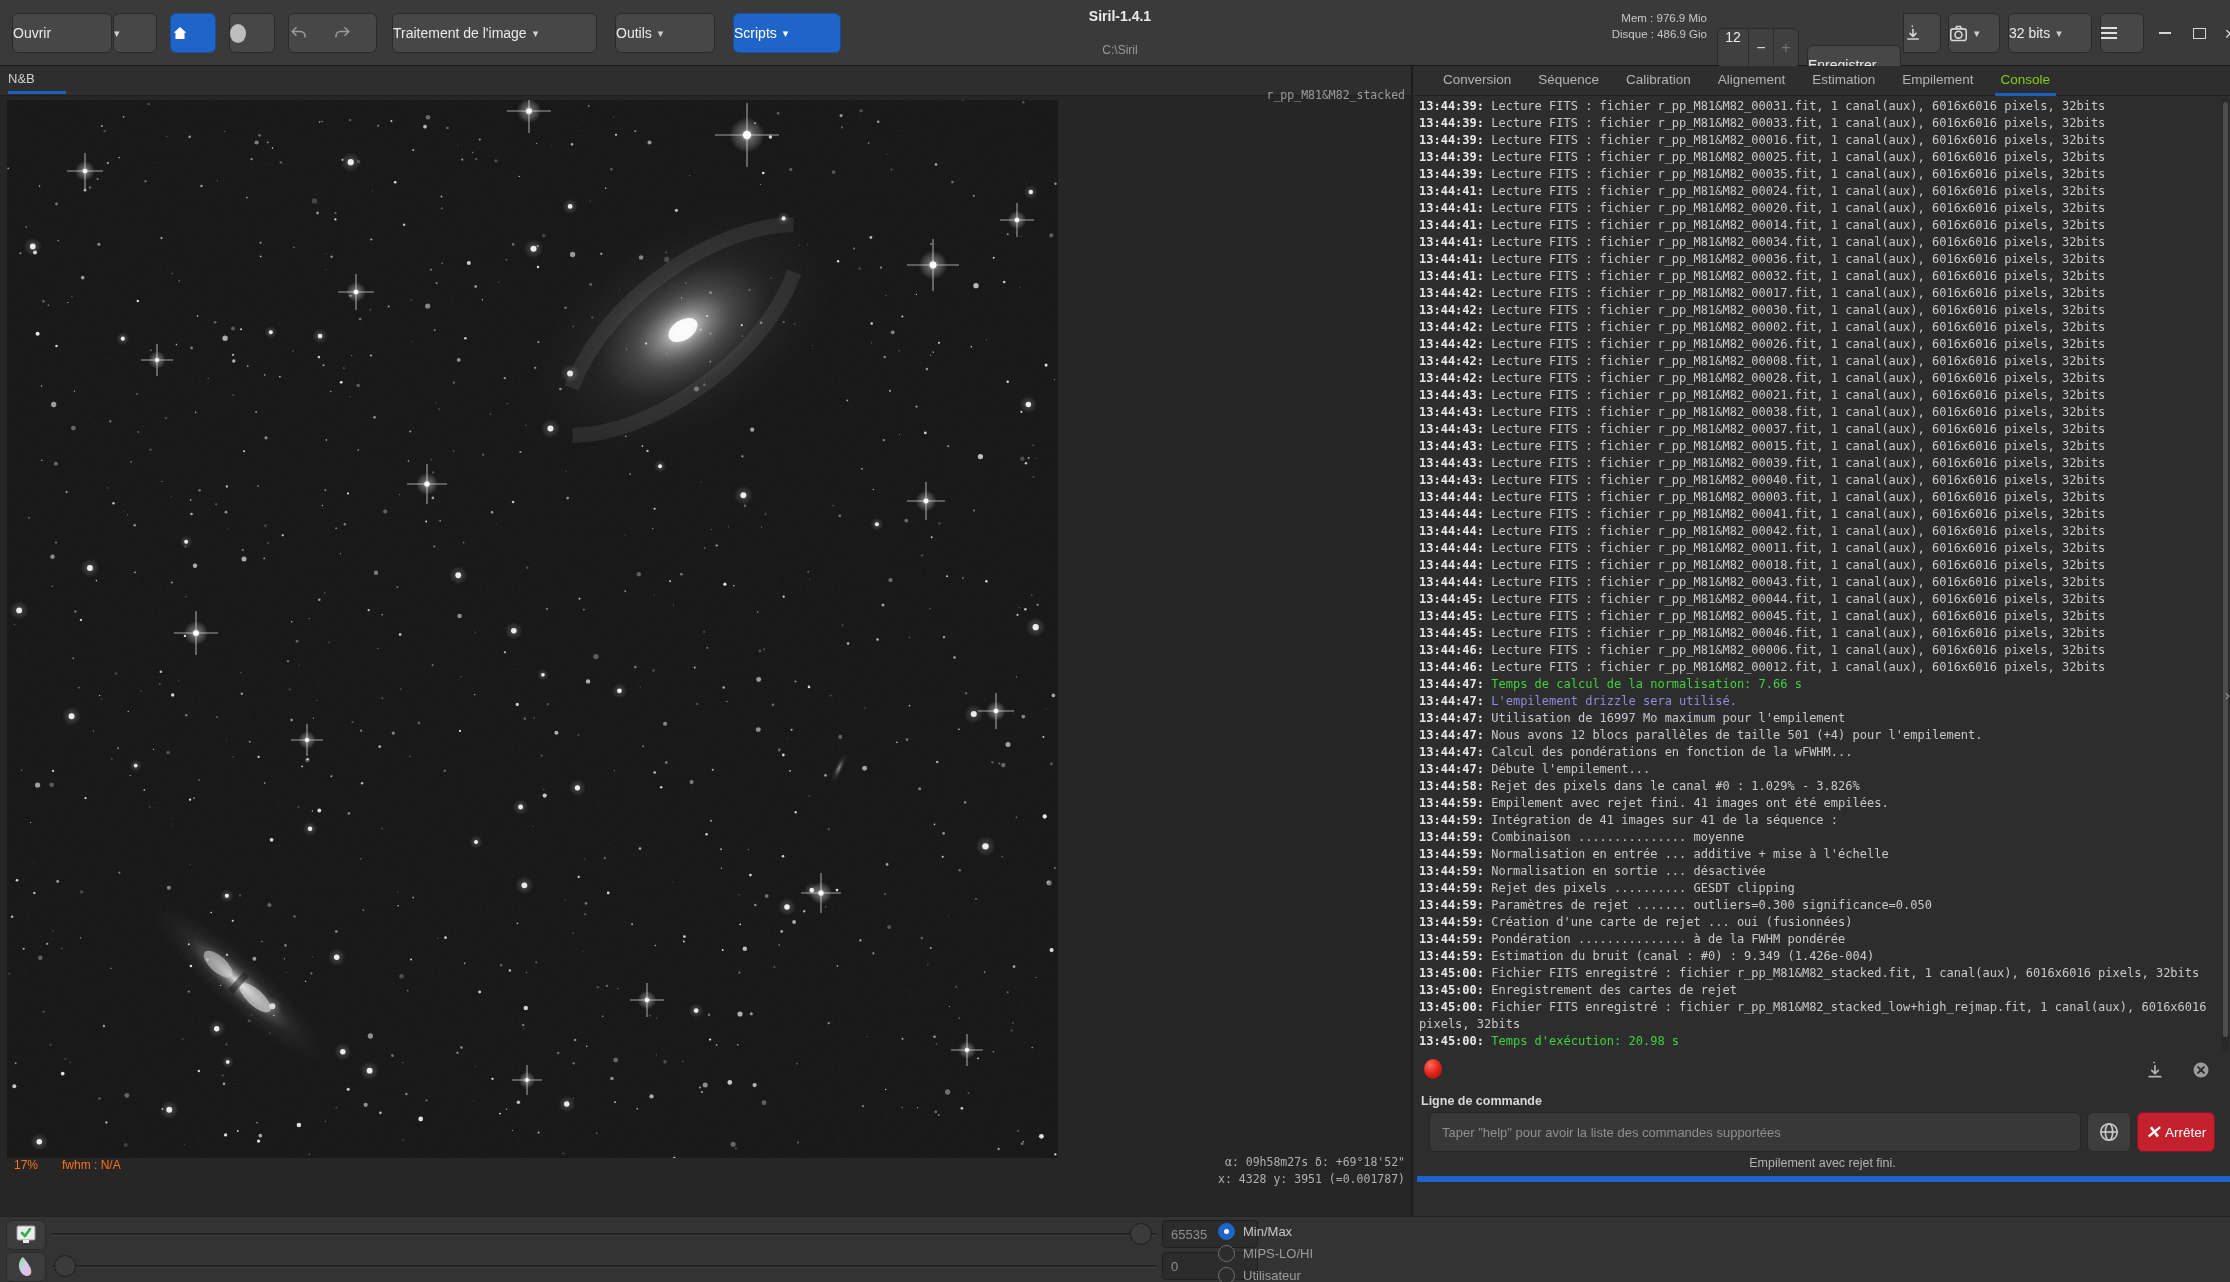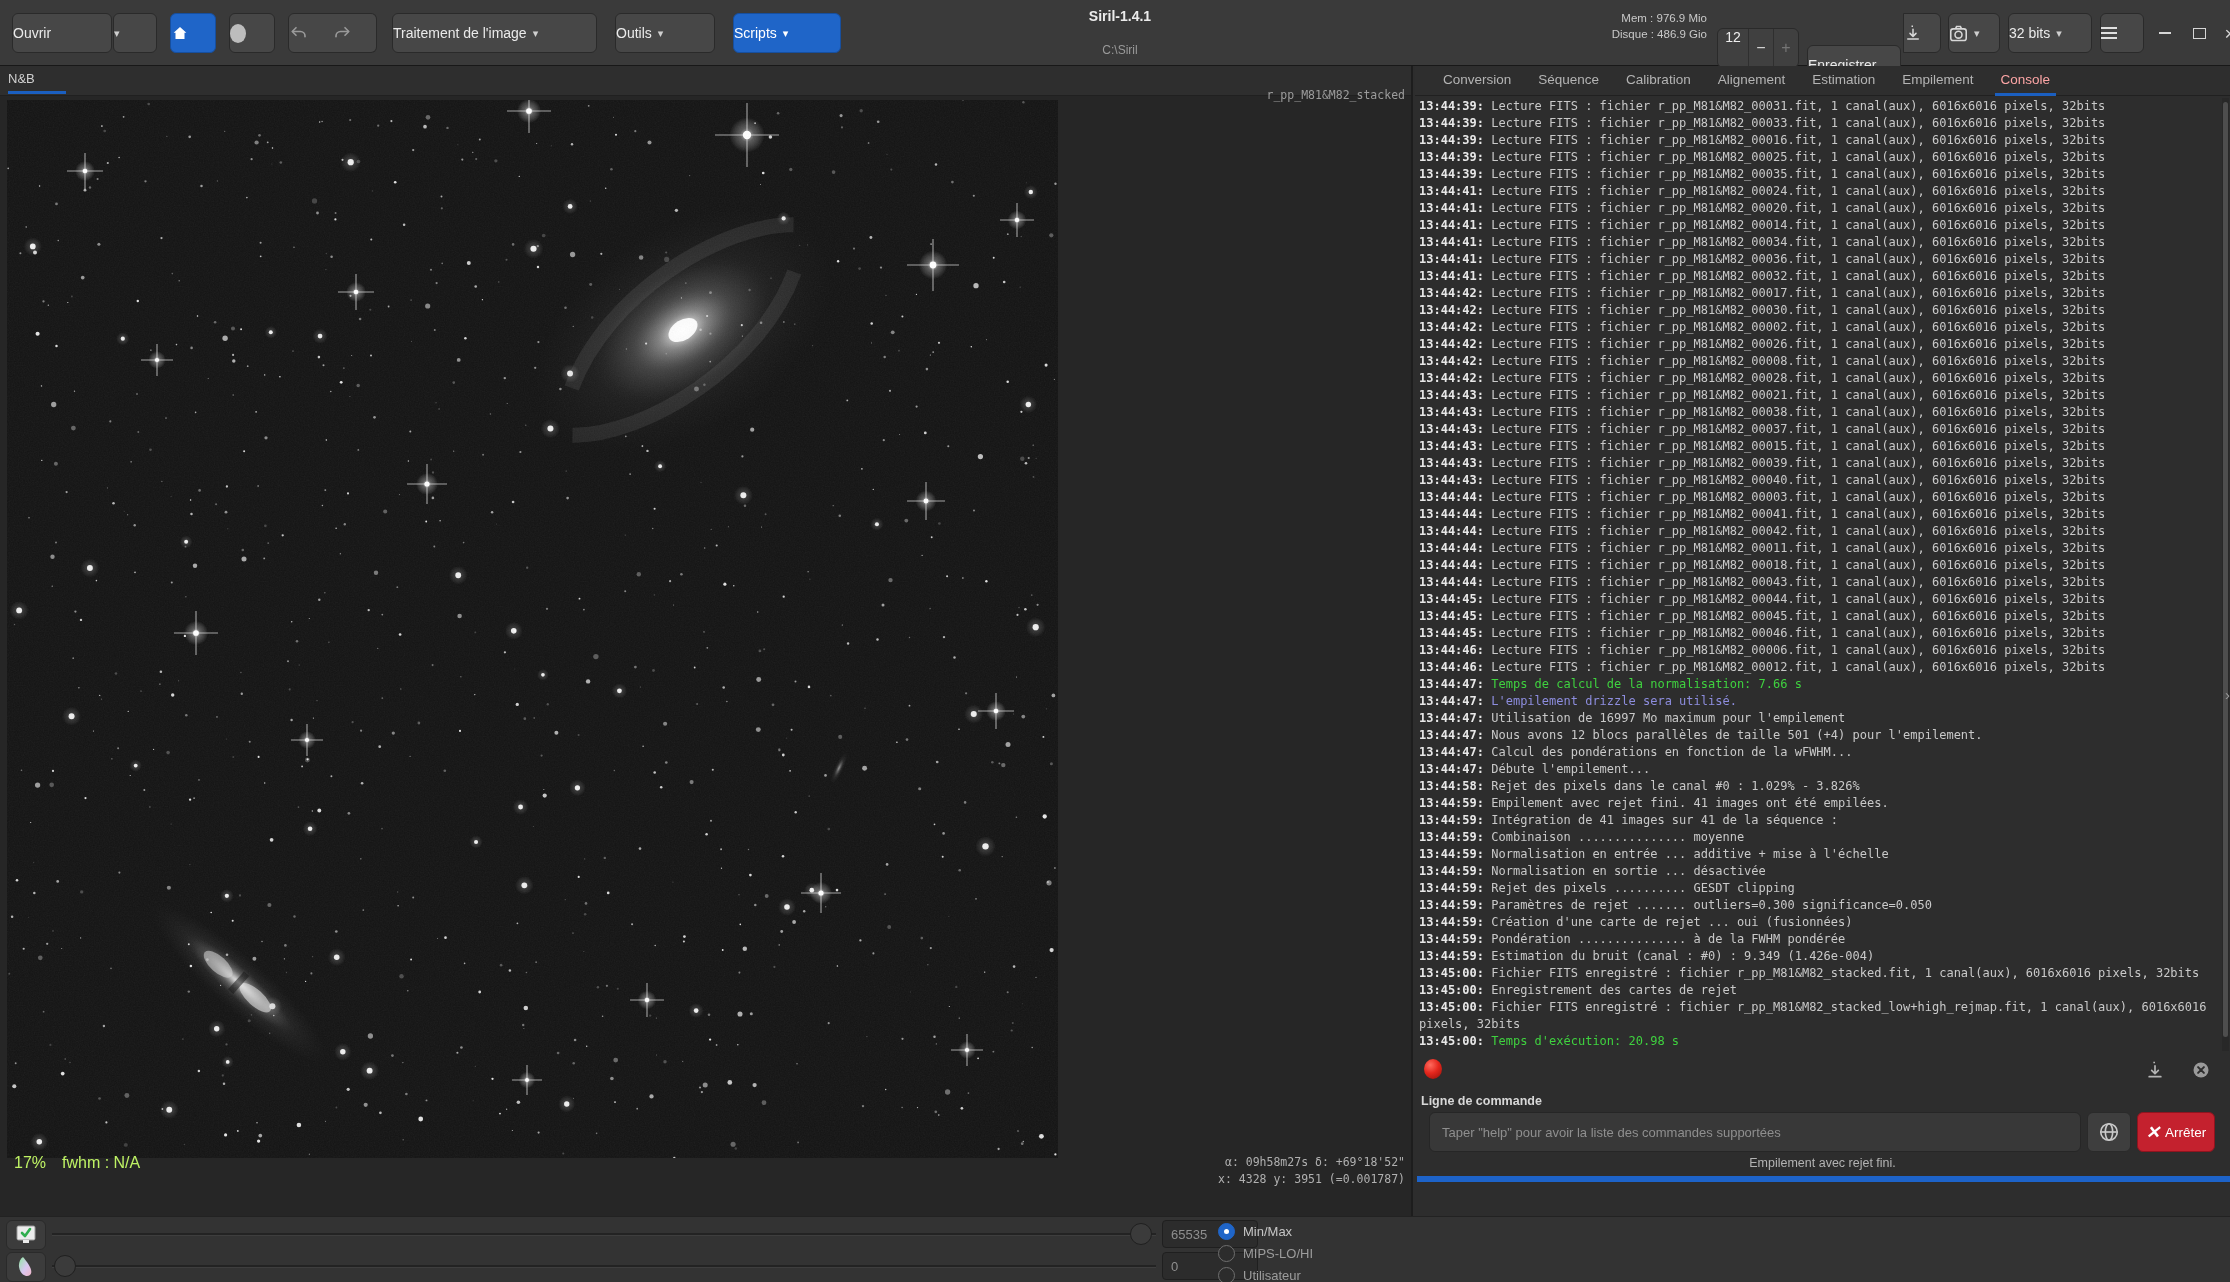--- a/index.html
+++ b/index.html
@@ -25,29 +25,29 @@
   .wc-min{width:12px;height:2px;background:#d6d6d6;}
   .wc-max{width:11px;height:9px;border:1.5px solid #d6d6d6;}
   .wc-close{font-size:19px;line-height:19px;}
   
   .image-panel{position:absolute;left:0;top:66px;width:1413px;height:1150px;background:#262626;border-right:2px solid #1d1d1d;box-sizing:border-box;}
   .ptabs{position:absolute;left:0;top:0;width:100%;height:30px;background:#2e2e2e;border-bottom:1px solid #202020;box-sizing:border-box;}
   .ptab{position:absolute;left:8px;top:0;width:58px;height:27px;text-align:left;font-size:13px;color:#d0d0d0;line-height:26px;}
   .ptab .ul{position:absolute;left:0;bottom:-1px;width:100%;height:3px;background:#1b5fc0;}
   .viewport{position:absolute;left:7px;top:34px;width:1051px;height:1058px;background:#131313;}
   .img-label{position:absolute;right:6px;top:22px;font-family:"DejaVu Sans Mono",monospace;font-size:11.5px;color:#9c9c9c;}
-  .istat{position:absolute;font-size:16px;color:#bef264;}
+  .istat{position:absolute;font-size:12px;color:#f97316;}
   .coords{position:absolute;right:6px;bottom:28px;text-align:right;font-family:"DejaVu Sans Mono",monospace;font-size:11.5px;color:#b0b0b0;line-height:17px;}
   .seqbar{position:absolute;left:0;bottom:0;width:100%;height:24px;background:#2d2d2d;border-top:1px solid #3a3a3a;box-sizing:border-box;font-size:12.5px;line-height:23px;padding-left:6px;color:#c4c4c4;}
   .seqbar .seqlab{font-weight:bold;font-style:italic;color:#d5d5d5;}
   
   .right-panel{position:absolute;left:1415px;top:66px;width:815px;height:1150px;background:#2d2d2d;}
   .rtabs{position:absolute;left:0;top:0;width:100%;height:30px;background:#2e2e2e;border-bottom:1px solid #202020;box-sizing:border-box;display:flex;gap:27px;padding-left:28px;}
   .rtab{position:relative;font-size:13.5px;color:#b4b4b4;line-height:27px;}
-  .rtab.active{color:#fca5a5;}
+  .rtab.active{color:#84cc16;}
   .rtab.active::after{content:"";position:absolute;left:-6px;right:-6px;bottom:-1px;height:3px;background:#1b5fc0;}
   .console{position:absolute;left:4px;top:32px;width:800px;height:953px;overflow:hidden;
            font-family:"DejaVu Sans Mono",monospace;font-size:12px;line-height:17px;color:#c9c9c9;white-space:pre-wrap;word-break:break-word;}
   .cline .ts{color:#e8e8e8;font-weight:bold;}
   .cline.green, .cline.green .ts{color:#3fd23f;font-weight:normal;}
   .cline.green .ts{font-weight:bold;color:#e8e8e8;}
   .cline.violet{color:#8d8dde;}
   .scrollbar{position:absolute;right:1px;top:32px;width:7px;height:953px;background:#282828;}
   .scrollthumb{position:absolute;left:1px;top:4px;width:5px;height:935px;background:#4e4e4e;border-radius:3px;}
   .expander{position:absolute;right:0px;top:620px;font-size:15px;color:#9a9a9a;}

